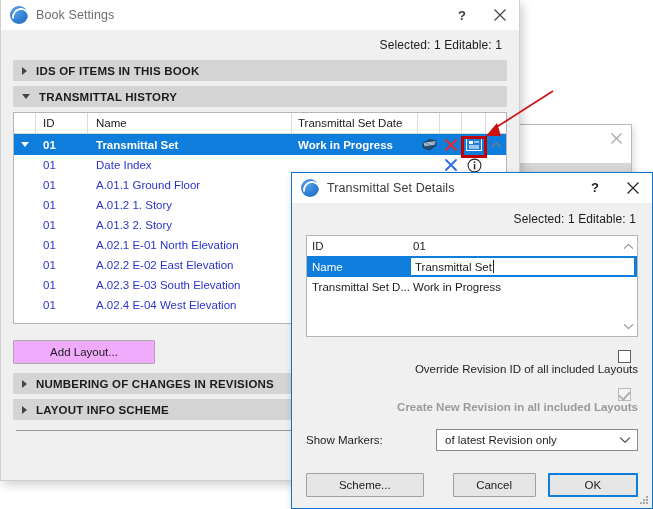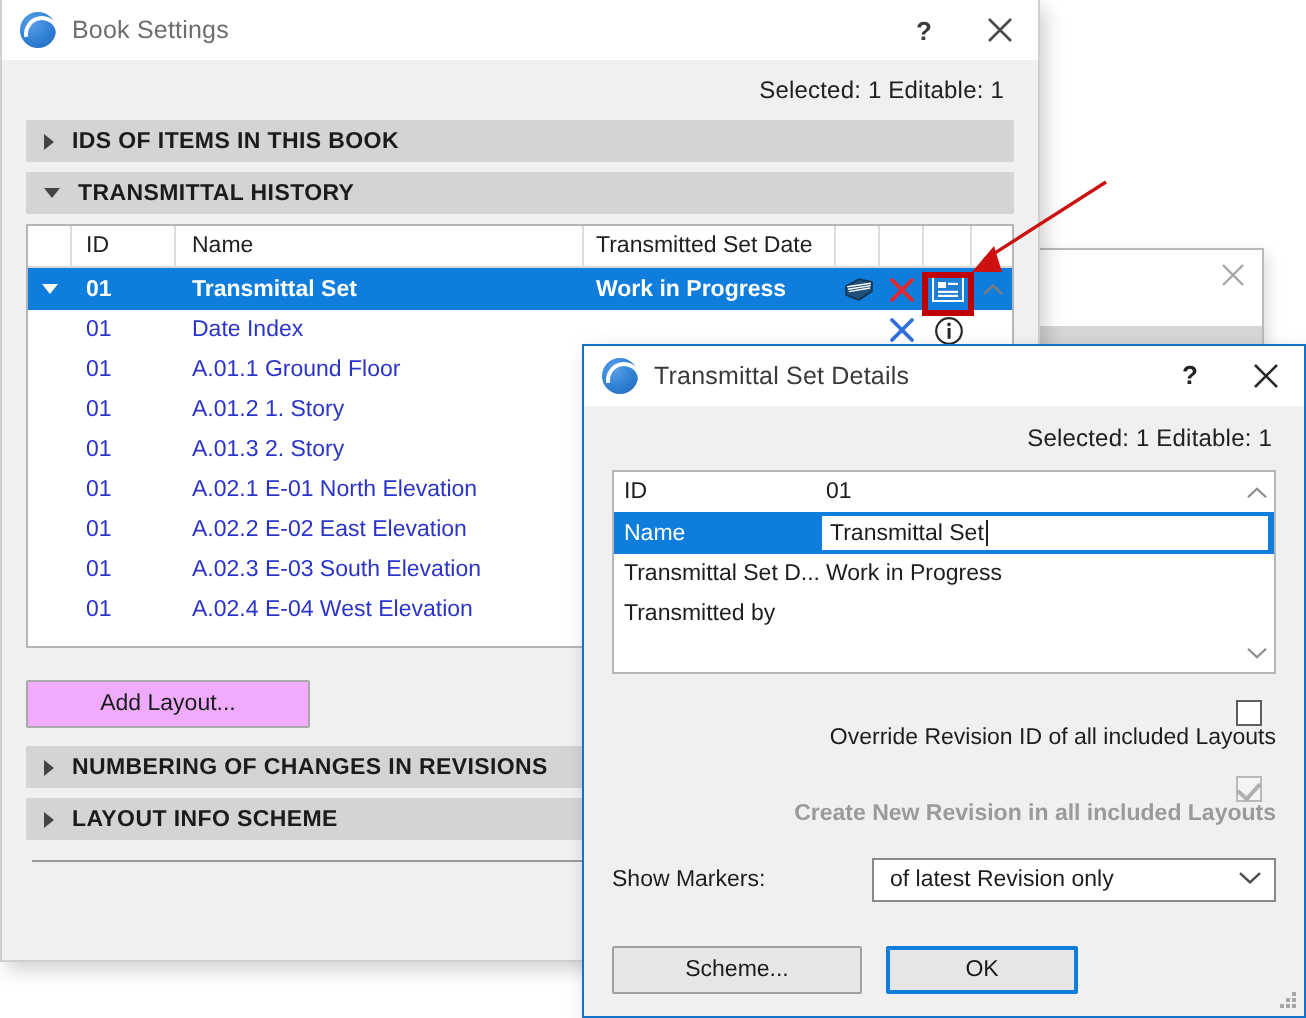--- a/index.html
+++ b/index.html
@@ -222,21 +222,21 @@
         <span class="tri down"></span>
         <span>TRANSMITTAL HISTORY</span>
       </div>
 
       <div class="table-wrap">
 
         <div class="trow thead">
           <div class="c c-arrow"></div>
           <div class="c c-id">ID</div>
           <div class="c c-name">Name</div>
-          <div class="c c-date">Transmitted Set Date</div>
+          <div class="c c-date">Transmittal Set Date</div>
           <div class="c c-i1"></div>
           <div class="c c-i2"></div>
           <div class="c c-i3"></div>
           <div class="c-i4"></div>
         </div>
 
         <div class="trow row-selected">
           <div class="c-arrow">
             <span class="mini-tri-down"></span>
           </div>
@@ -390,24 +390,20 @@
                 <span class="caret"></span>
             </div>
           </div>
         </div>
 
         <div class="prow">
           <div class="k">Transmittal Set D...</div>
           <div class="v">Work in Progress</div>
         </div>
 
-        <div class="prow">
-          <div class="k">Transmitted by</div>
-          <div class="v"></div>
-        </div>
 
         <div class="pscroll">
           <div class="ch up">
             <svg width="11" height="7" viewBox="0 0 11 7">
               <path d="M1 5.6 L5.5 1.4 L10 5.6" stroke="#8d8d8d" stroke-width="1.1" fill="none"></path>
             </svg>
           </div>
           <div class="ch dn">
             <svg width="11" height="7" viewBox="0 0 11 7">
               <path d="M1 1.4 L5.5 5.6 L10 1.4" stroke="#8d8d8d" stroke-width="1.1" fill="none"></path>
@@ -437,20 +433,23 @@
               <path d="M1 1.6 L6 6.2 L11 1.6" stroke="#4a4a4a" stroke-width="1.2" fill="none"></path>
             </svg>
           </span>
         </div>
       </div>
 
       <div class="dlg-buttons">
         <div class="btn scheme">
           <span>Scheme...</span>
         </div>
+        <div class="btn cancel">
+          <span>Cancel</span>
+        </div>
         <div class="btn ok">
           <span>OK</span>
         </div>
       </div>
     </div>
 
     <div class="grip">
       <i style="left:6px;top:0"></i>
         <i style="left:3px;top:3px"></i>
         <i style="left:6px;top:3px"></i>

